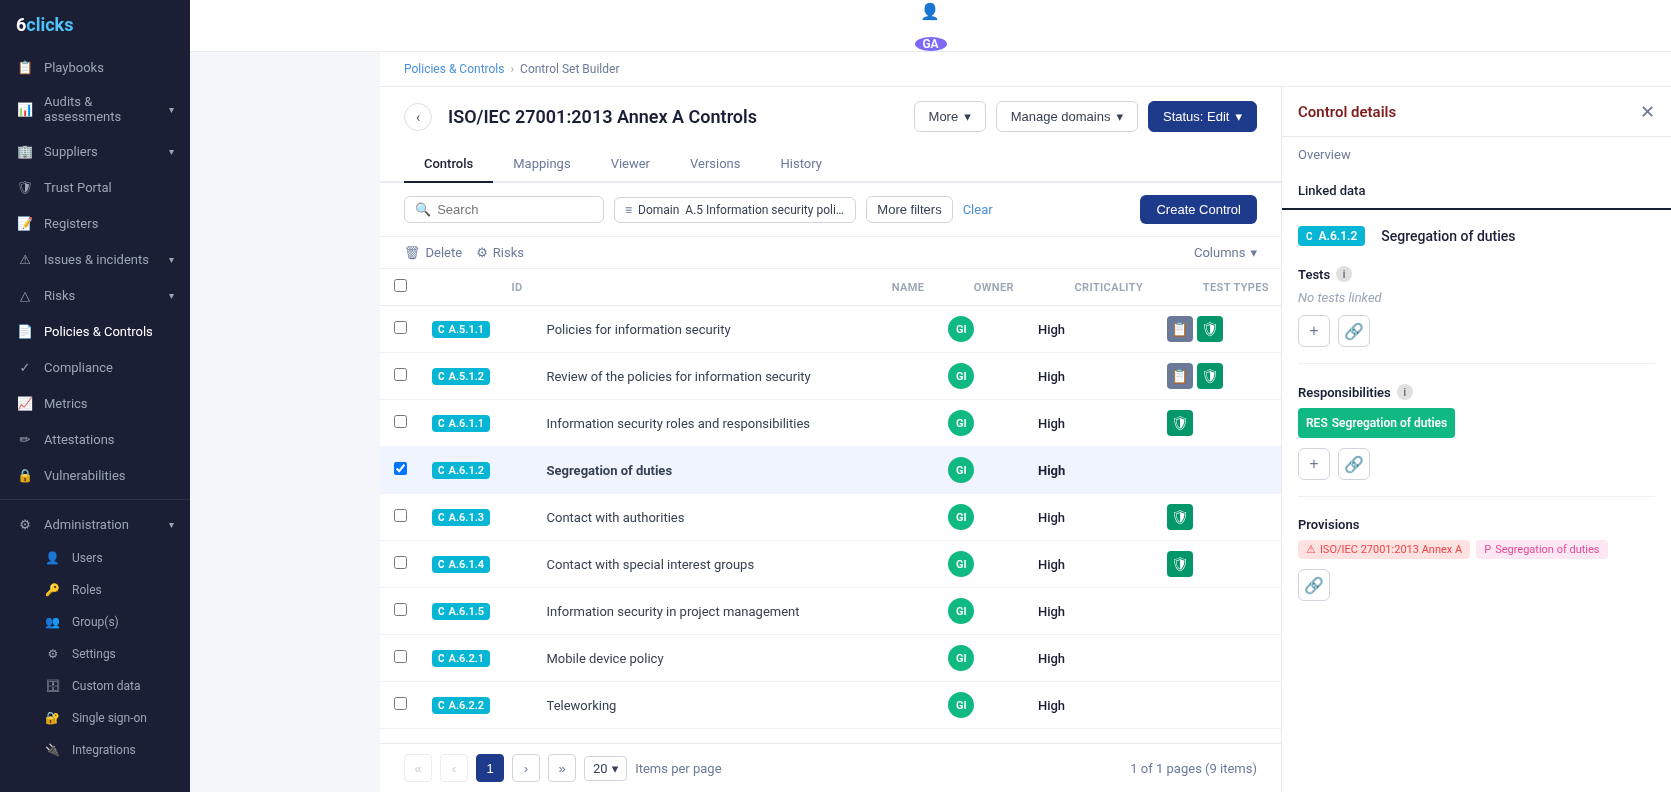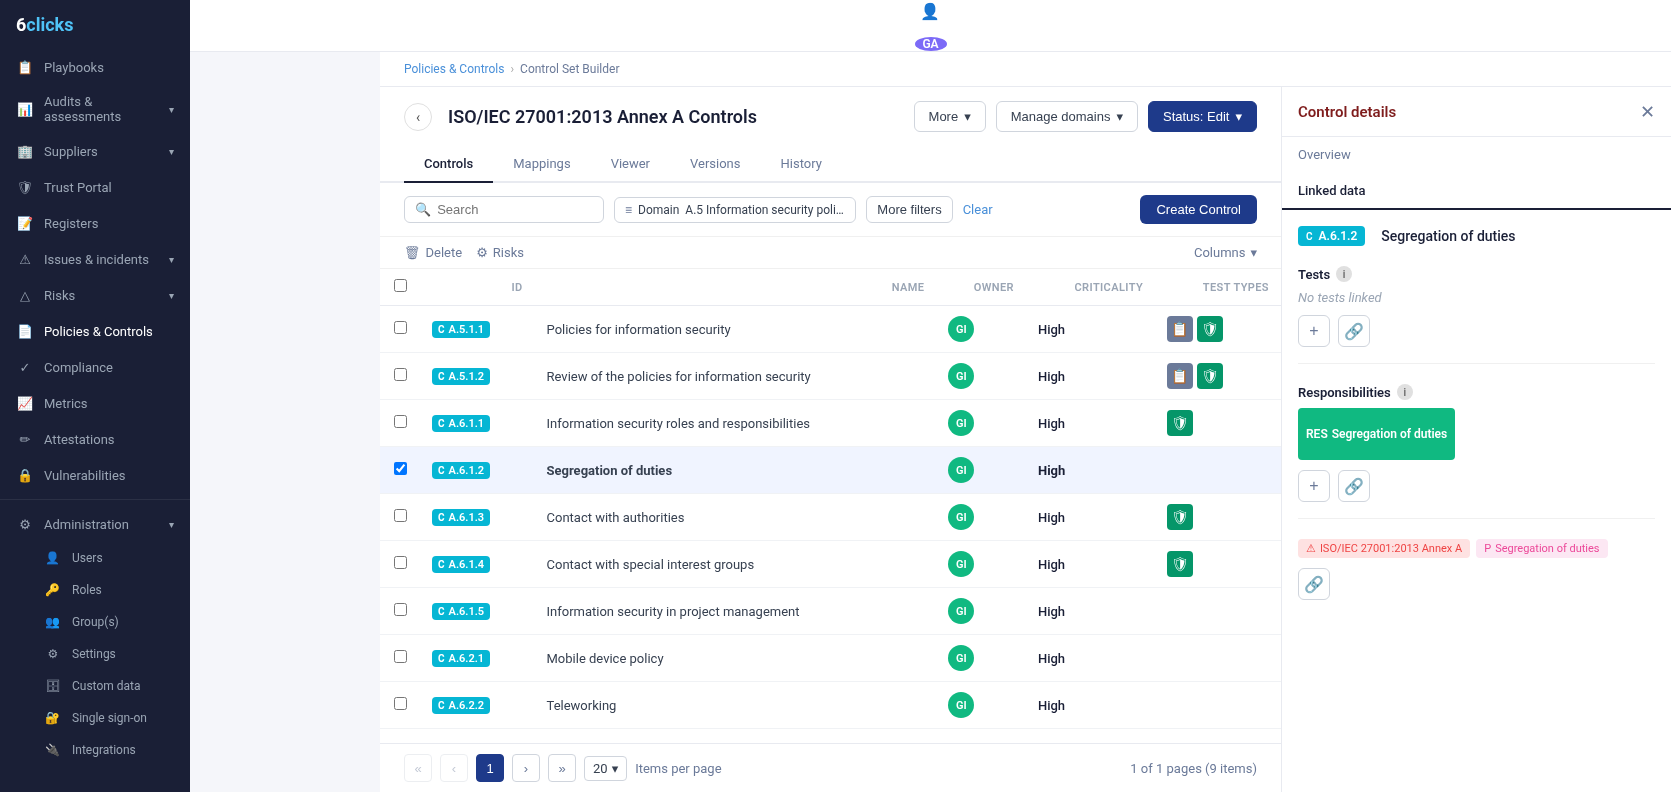--- a/index.html
+++ b/index.html
@@ -105,21 +105,21 @@
     .control-id-badge { display: inline-flex; align-items: center; gap: 6px; background: #06b6d4; color: #fff; border-radius: 4px; padding: 3px 8px; font-size: 12px; font-weight: 600; }
     .control-name-large { display: inline; margin-left: 8px; font-size: 14px; font-weight: 500; color: #1a1f36; }
 
     .section-title { font-size: 13px; font-weight: 600; color: #1a1f36; margin-bottom: 8px; display: flex; align-items: center; gap: 6px; }
     .info-icon { width: 16px; height: 16px; border-radius: 50%; background: #e0e0e0; color: #666; font-size: 10px; display: inline-flex; align-items: center; justify-content: center; cursor: pointer; }
     .no-data-text { font-size: 13px; color: #9aa5b4; font-style: italic; }
 
     .panel-action-row { display: flex; align-items: center; gap: 8px; margin-top: 10px; }
     .icon-btn { width: 32px; height: 32px; border-radius: 6px; border: 1px solid #d0d5dd; display: flex; align-items: center; justify-content: center; cursor: pointer; color: #6b7a99; font-size: 16px; background: #fff; }
 
-    .resp-badge { display: inline-flex; align-items: center; gap: 4px; background: #10b981; color: #fff; border-radius: 4px; padding: 19px 8px; font-size: 12px; font-weight: 600; }
+    .resp-badge { display: inline-flex; align-items: center; gap: 4px; background: #10b981; color: #fff; border-radius: 4px; padding: 8px 8px; font-size: 12px; font-weight: 600; }
     .provision-badge { display: inline-flex; align-items: center; gap: 4px; background: #fee2e2; color: #ef4444; border-radius: 4px; padding: 3px 8px; font-size: 11px; cursor: pointer; }
     .provision-badge-pink { display: inline-flex; align-items: center; gap: 4px; background: #fce7f3; color: #ec4899; border-radius: 4px; padding: 3px 8px; font-size: 11px; }
 
     .panel-section { margin-bottom: 20px; padding-bottom: 16px; border-bottom: 1px solid #f0f0f0; }
     .panel-section:last-child { border-bottom: none; }
 
     
     ::-webkit-scrollbar { width: 6px; }
     ::-webkit-scrollbar-track { background: #f1f1f1; }
     ::-webkit-scrollbar-thumb { background: #ccc; border-radius: 3px; }
@@ -459,20 +459,23 @@
               <span>Segregation of duties</span>
             </span>
           </div>
           <div class="panel-action-row">
             <button class="icon-btn">+</button>
             <button class="icon-btn">🔗</button>
           </div>
         </div>
 
         <div class="panel-section">
+          <div class="section-title">
+            <span>Provisions</span>
+          </div>
           <div style="display:flex;flex-wrap:wrap;gap:6px;margin-bottom:10px;">
             <span class="provision-badge">
               <span style="font-size:11px;">⚠</span>
               <span>ISO/IEC 27001:2013 Annex A</span>
             </span>
             <span class="provision-badge-pink">
               <span>P</span>
               <span>Segregation of duties</span>
             </span>
           </div>

